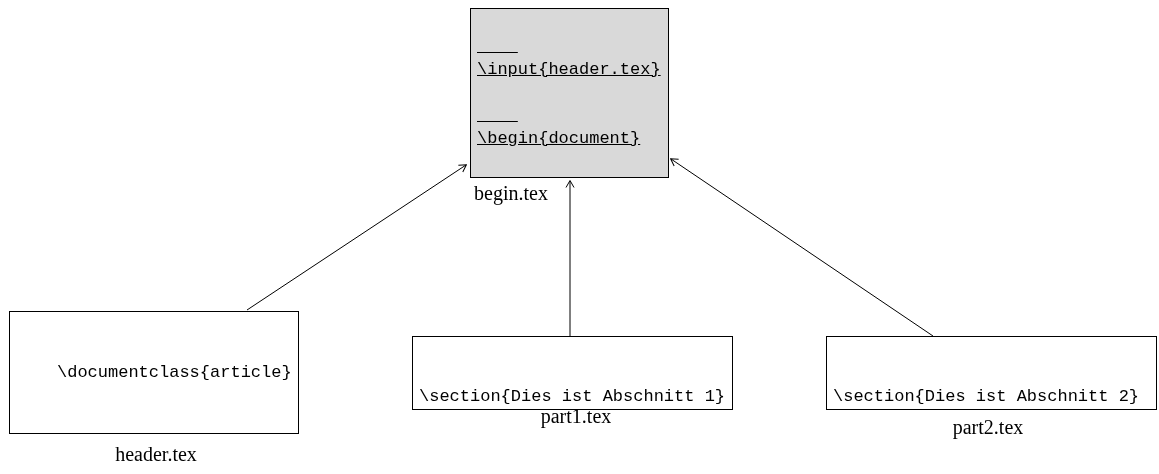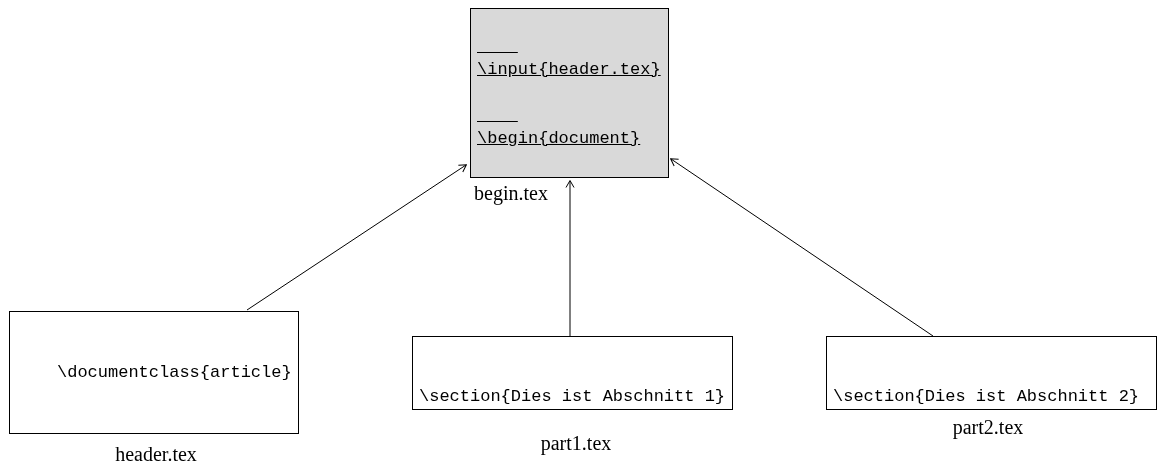--- a/index.html
+++ b/index.html
@@ -78,21 +78,21 @@
     
     
   </div>
   <div class="file-label" style="left:156px; top:443px;">header.tex</div>
 
   <div class="box part" style="left:412px; top:336px; width:321px; height:74px;">
     <div class="code-line">\section{Dies ist Abschnitt 1}</div>
     
     
   </div>
-  <div class="file-label" style="left:576px; top:432px;text-align:right;">part1.tex</div>
+  <div class="file-label" style="left:576px; top:405px;text-align:right;">part1.tex</div>
 
   <div class="box part" style="left:826px; top:336px; width:331px; height:74px;">
     <div class="code-line">\section{Dies ist Abschnitt 2}</div>
     
     
   </div>
   <div class="file-label" style="left:988px; top:416px;">part2.tex</div>
 
 </div>
 

